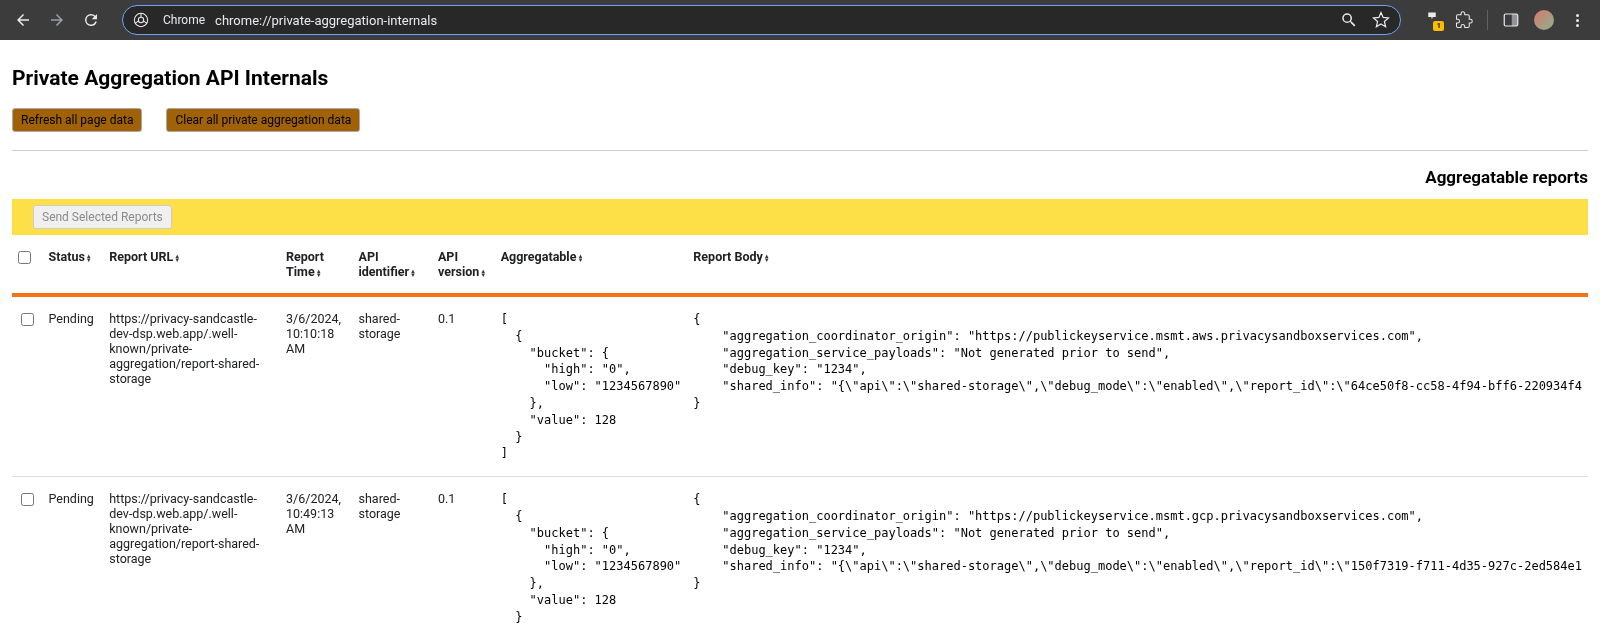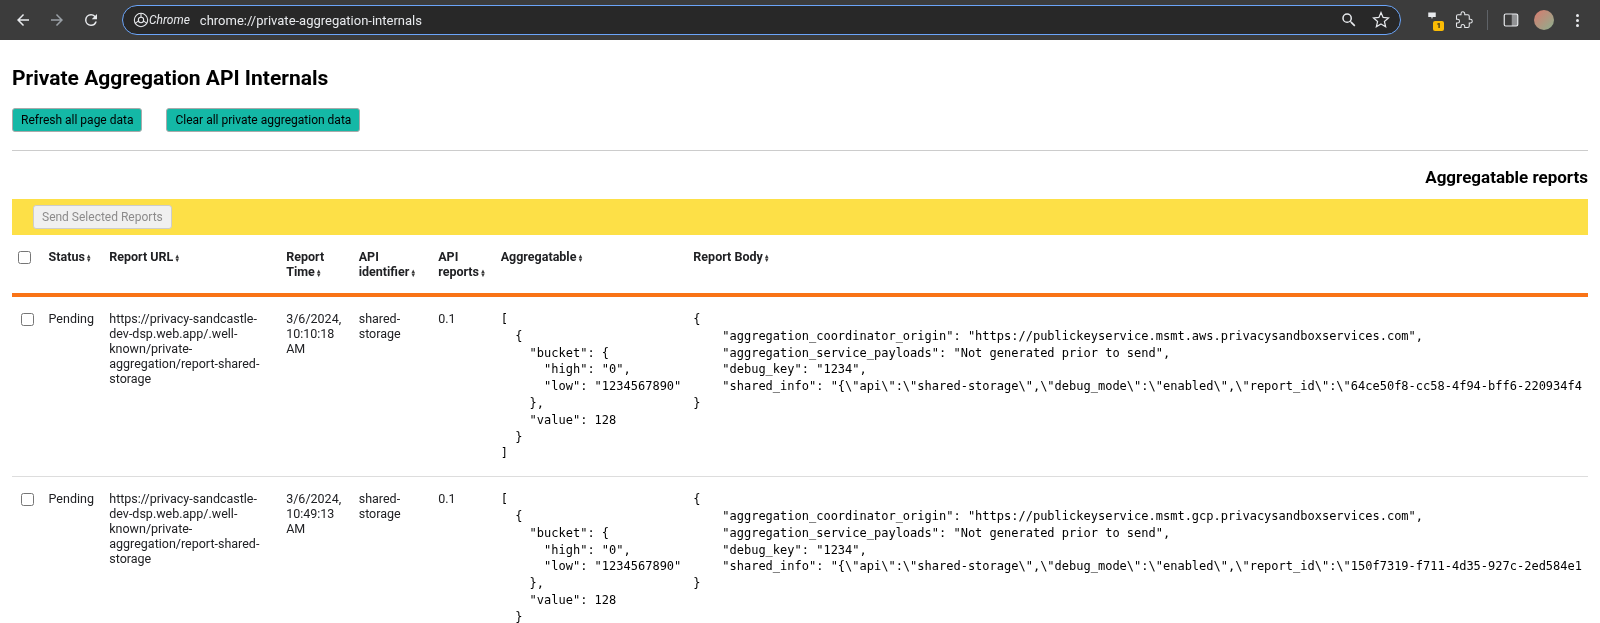--- a/index.html
+++ b/index.html
@@ -52,24 +52,23 @@
       border-radius: 15px;
       display: flex;
       align-items: center;
       padding: 0 10px;
       gap: 10px;
       margin: 0 6px;
     }
     .omnibox-chrome-chip {
       display: flex;
       align-items: center;
-      gap: 0;
+      gap: 14px;
       color: #e8eaed;
       font-size: 12px;
-      font-style: italic;
     }
     .chrome-icon {
       width: 16px;
       height: 16px;
       display: flex;
       align-items: center;
       justify-content: center;
     }
     .omnibox-url {
       flex: 1;
@@ -149,21 +148,21 @@
       padding: 14px 0 18px 0;
       color: #000;
     }
     .action-row {
       display: flex;
       gap: 24px;
       padding-bottom: 18px;
       border-bottom: 1px solid #ccc;
     }
     .btn {
-      background: #14b8a6;
+      background: #a16207;
       border: 1px solid #aaa;
       border-radius: 3px;
       padding: 4px 8px;
       font-size: 12px;
       font-family: inherit;
       cursor: pointer;
     }
     .btn:disabled {
       color: #8c8b8b;
       background: #f0f0f0;
@@ -334,21 +333,21 @@
               <span>▼</span>
             </span></th>
         <th class="col-time"><span>Report Time</span><span class="sort">
               <span>▲</span>
               <span>▼</span>
             </span></th>
         <th class="col-api"><span>API identifier</span><span class="sort">
               <span>▲</span>
               <span>▼</span>
             </span></th>
-        <th class="col-ver"><span>API reports</span><span class="sort">
+        <th class="col-ver"><span>API version</span><span class="sort">
               <span>▲</span>
               <span>▼</span>
             </span></th>
         <th class="col-contrib"><span>Aggregatable</span><span class="sort">
               <span>▲</span>
               <span>▼</span>
             </span></th>
         <th class="col-body"><span>Report Body</span><span class="sort">
               <span>▲</span>
               <span>▼</span>

